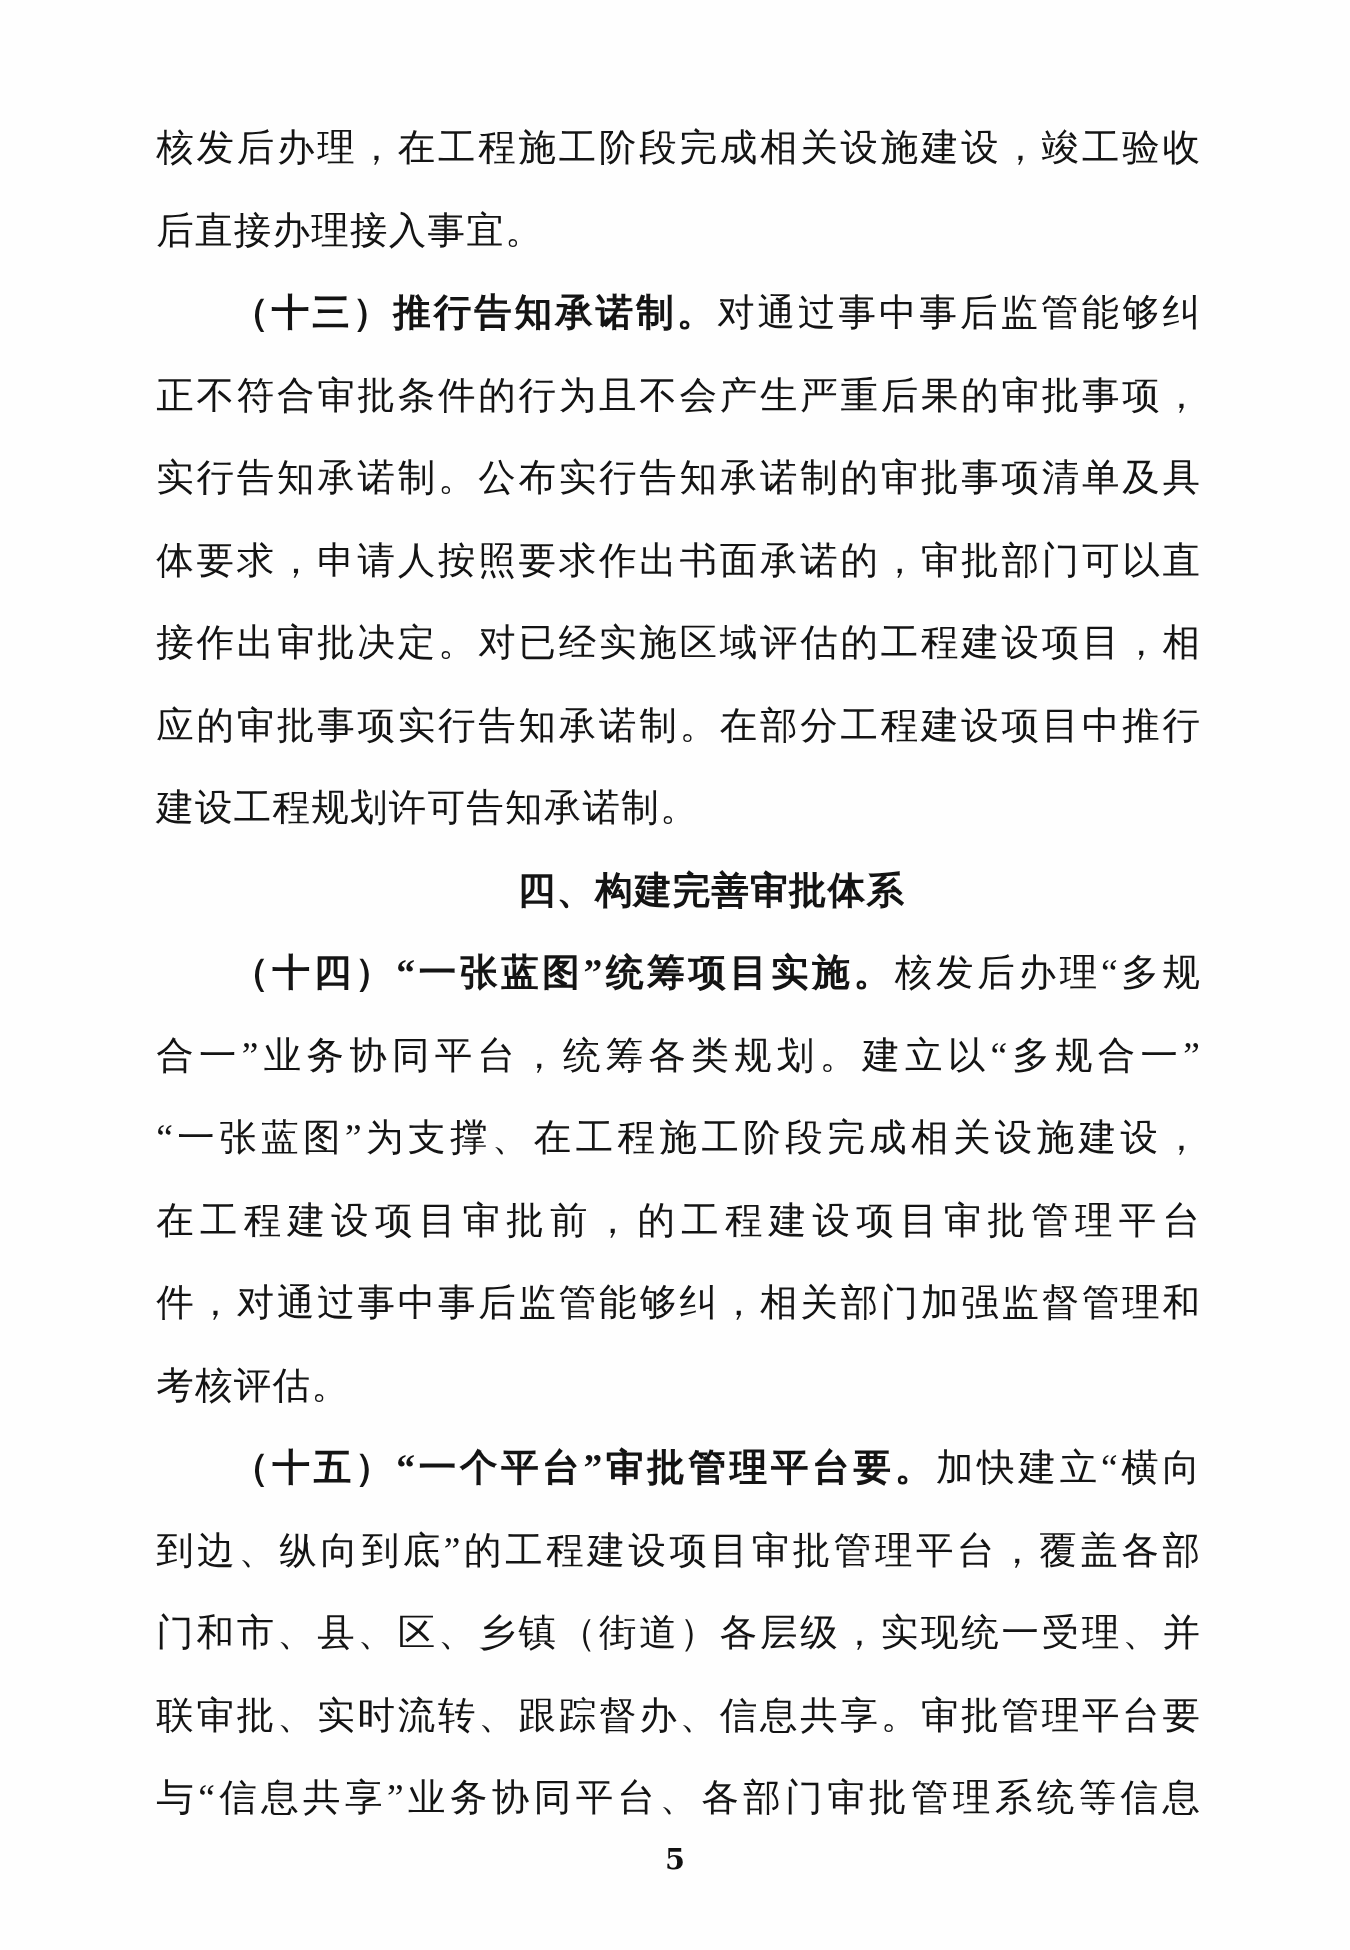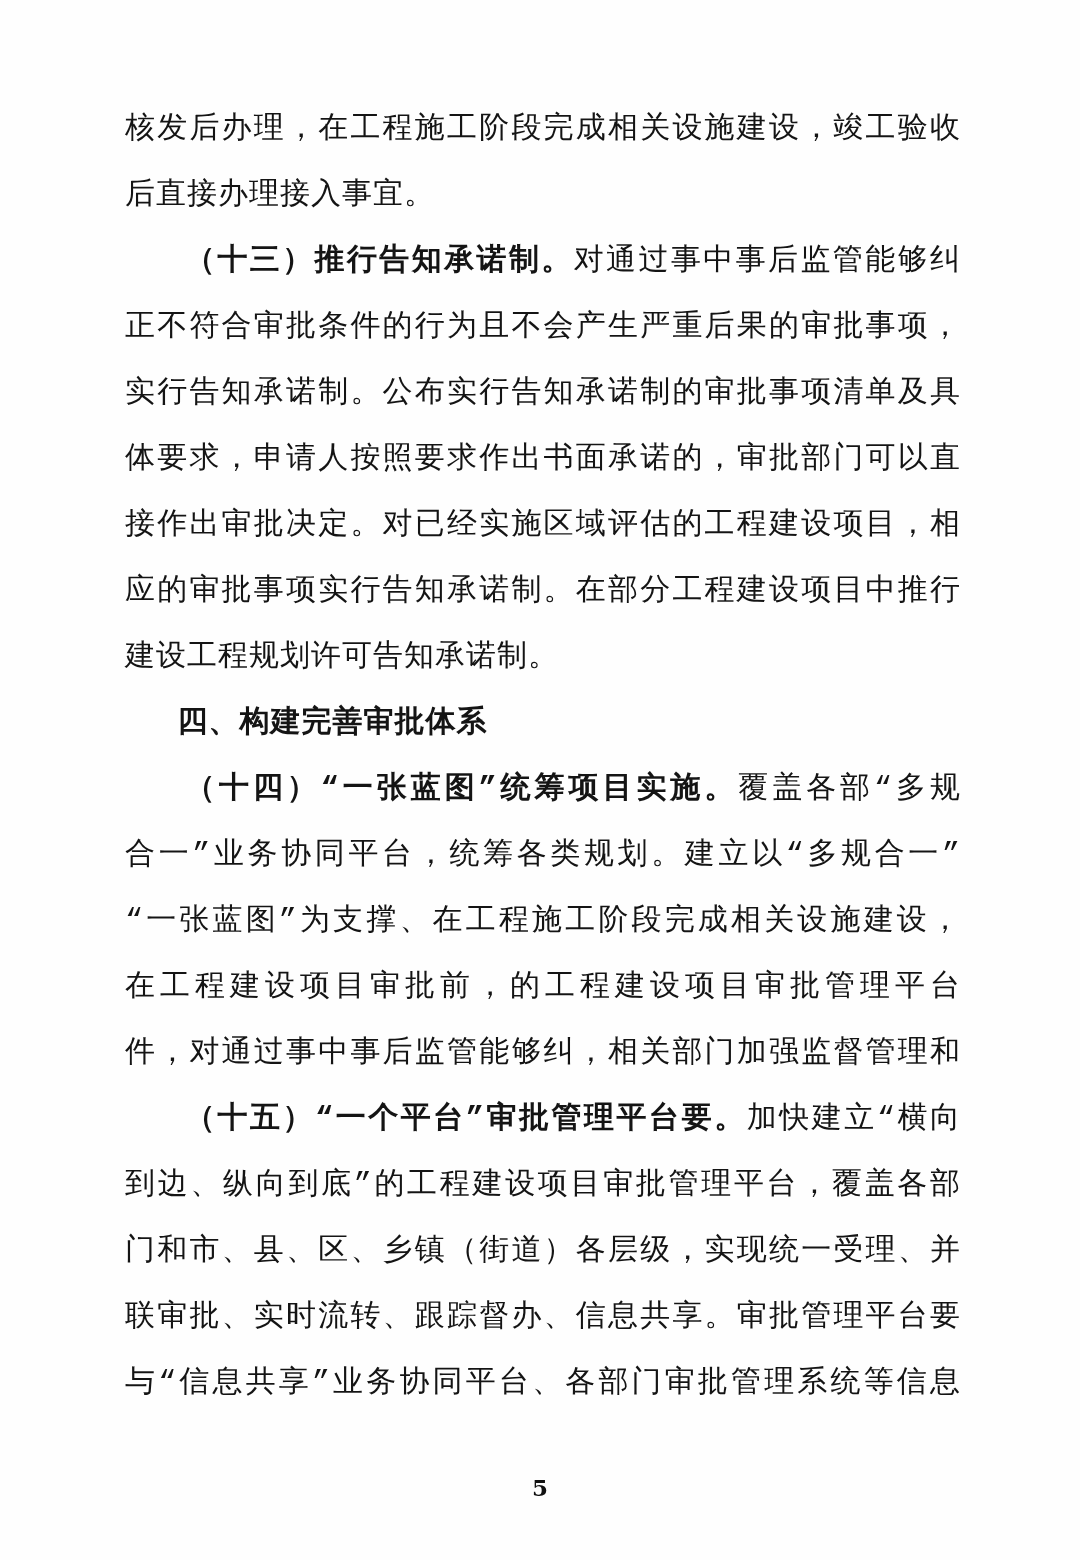--- a/index.html
+++ b/index.html
@@ -12,23 +12,22 @@
     width: 1080px;
     height: 1560px;
     background: #fefefe;
     overflow: hidden;
     font-family: "Liberation Serif", "DejaVu Serif", serif;
     color: #141414;
   }
   .textblock {
     position: absolute;
     left: 125px;
-    top: 96px;
+    top: 86px;
     width: 836px;
-    font-family: Liberation Mono, monospace;
   }
   .ln {
     margin: 0;
     padding: 0;
     height: 66px;
     line-height: 66px;
     font-size: 30px;
     letter-spacing: 1px;
     white-space: nowrap;
     overflow: visible;
@@ -41,20 +40,21 @@
     text-align: justify;
     text-align-last: justify;
     text-justify: inter-character;
   }
   .indent {
     text-indent: 2em;
   }
   .heading {
     font-weight: 700;
     text-indent: 1.75em;
+    text-align: center;
   }
   .pageno {
     position: absolute;
     left: 0;
     right: 0;
     top: 1474px;
     text-align: center;
     font-size: 23px;
     font-weight: 700;
     color: #111;
@@ -80,30 +80,31 @@
     <p class="ln just"><span class="t">体要求，申请人按照要求作出书面承诺的，审批部门可以直</span></p>
 
     <p class="ln just"><span class="t">接作出审批决定。对已经实施区域评估的工程建设项目，相</span></p>
 
     <p class="ln just"><span class="t">应的审批事项实行告知承诺制。在部分工程建设项目中推行</span></p>
 
     <p class="ln"><span class="t">建设工程规划许可告知承诺制。</span></p>
 
     <p class="ln heading"><span class="b">四、构建完善审批体系</span></p>
 
-    <p class="ln just indent"><span class="b">（十四）“一张蓝图”统筹项目实施。</span><span class="t">覆盖各部“多规</span></p>
+    <p class="ln just indent"><span class="b">（十四）“一张蓝图”统筹项目实施。</span><span class="t">核发后办理“多规</span></p>
 
     <p class="ln just"><span class="t">合一”业务协同平台，统筹各类规划。建立以“多规合一”</span></p>
 
     <p class="ln just"><span class="t">“一张蓝图”为支撑、在工程施工阶段完成相关设施建设，</span></p>
 
     <p class="ln just"><span class="t">在工程建设项目审批前，的工程建设项目审批管理平台</span></p>
 
     <p class="ln just"><span class="t">件，对通过事中事后监管能够纠，相关部门加强监督管理和</span></p>
 
+    <p class="ln"><span class="t">考核评估。</span></p>
 
     <p class="ln just indent"><span class="b">（十五）“一个平台”审批管理平台要。</span><span class="t">加快建立“横向</span></p>
 
     <p class="ln just"><span class="t">到边、纵向到底”的工程建设项目审批管理平台，覆盖各部</span></p>
 
     <p class="ln just"><span class="t">门和市、县、区、乡镇（街道）各层级，实现统一受理、并</span></p>
 
     <p class="ln just"><span class="t">联审批、实时流转、跟踪督办、信息共享。审批管理平台要</span></p>
 
     <p class="ln just"><span class="t">与“信息共享”业务协同平台、各部门审批管理系统等信息</span></p>

